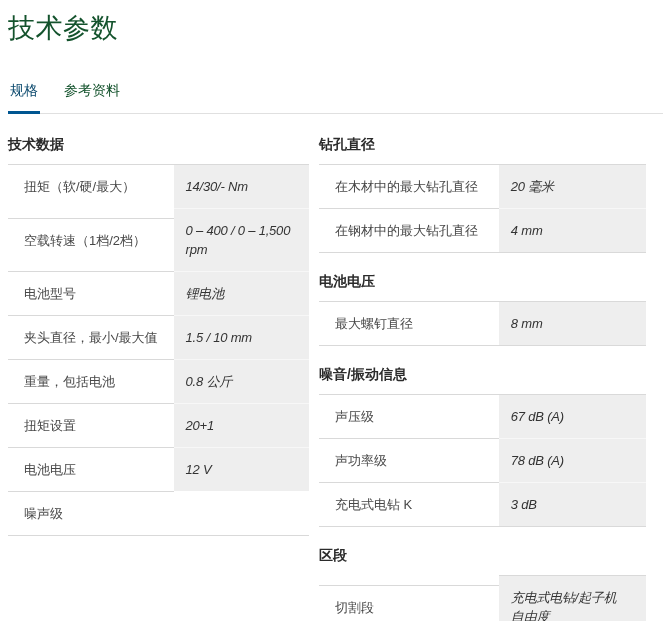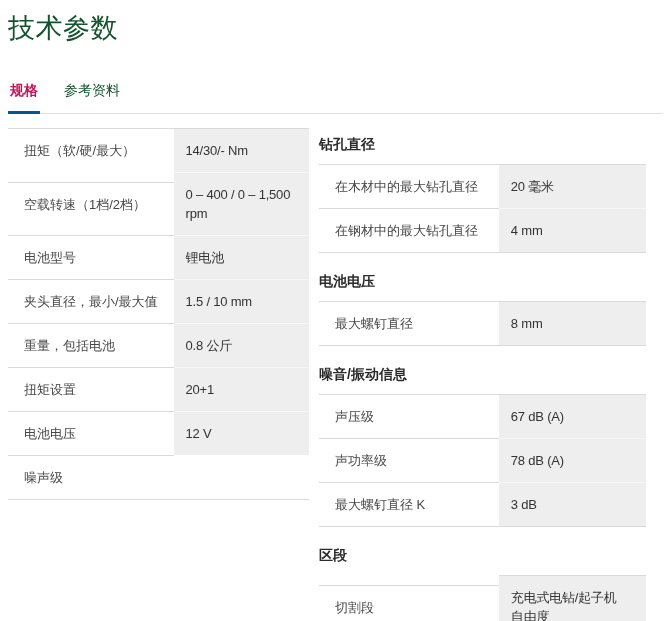--- a/index.html
+++ b/index.html
@@ -22,21 +22,21 @@
     display: flex; align-items: flex-end;
     margin-top: 30px; margin-right: 0;
     border-bottom: 1px solid #e0e0e0;
   }
   .tab {
     font-size: 14px; color: #14532d; cursor: pointer;
     padding: 6px 2px 11px 2px; margin-right: 22px;
     border-bottom: 3px solid transparent;
     margin-bottom: -1px;
   }
-  .tab.active { color: #be185d; border-bottom-color: #005691; font-weight: bold; }
+  .tab.active { color: #0c4a6e; border-bottom-color: #005691; }
 
   
   .content {
     margin-top: 14px;
     display: grid;
     grid-template-columns: 301px 327px;
     column-gap: 10px;
     align-items: start;
   }
 
@@ -55,38 +55,40 @@
     font-size: 13px; line-height: 19px; color: #474747;
   }
   .val {
     width: 45%; box-sizing: border-box;
     padding: 12px 8px 12px 12px;
     background: #eeeeee;
     border-top: 1px solid #f7f7f7;
     font-size: 13px; line-height: 19px; color: #333;
     white-space: pre-line;
     letter-spacing: -0.2px;
+    font-style: italic;
   }
   .row:first-child .val { border-top: 1px solid #d9d9d9; }
 </style>
 </head>
 <body>
 
 <div class="page">
 
   <h1 class="page-title">技术参数</h1>
 
   <div class="tabs">
     <div class="tab active">规格</div>
     <div class="tab">参考资料</div>
   </div>
 
   <div class="content">
 
     <div class="col">
+      <h3 class="section-title">技术数据</h3>
       <div class="tbl">
         <div class="row">
           <div class="lab">扭矩（软/硬/最大）</div>
           <div class="val">14/30/- Nm</div>
         </div>
         <div class="row">
           <div class="lab">空载转速（1档/2档）</div>
           <div class="val">0 – 400 / 0 – 1,500
 rpm</div>
         </div>
@@ -142,21 +144,21 @@
       <div class="tbl">
         <div class="row">
           <div class="lab">声压级</div>
           <div class="val">67 dB (A)</div>
         </div>
         <div class="row">
           <div class="lab">声功率级</div>
           <div class="val">78 dB (A)</div>
         </div>
         <div class="row">
-          <div class="lab">最大螺钉直径 K</div>
+          <div class="lab">充电式电钻 K</div>
           <div class="val">3 dB</div>
         </div>
       </div>
 
       <h3 class="section-title">区段</h3>
       <div class="tbl">
         <div class="row">
           <div class="lab">切割段</div>
           <div class="val">充电式电钻/起子机
 自由度</div>

